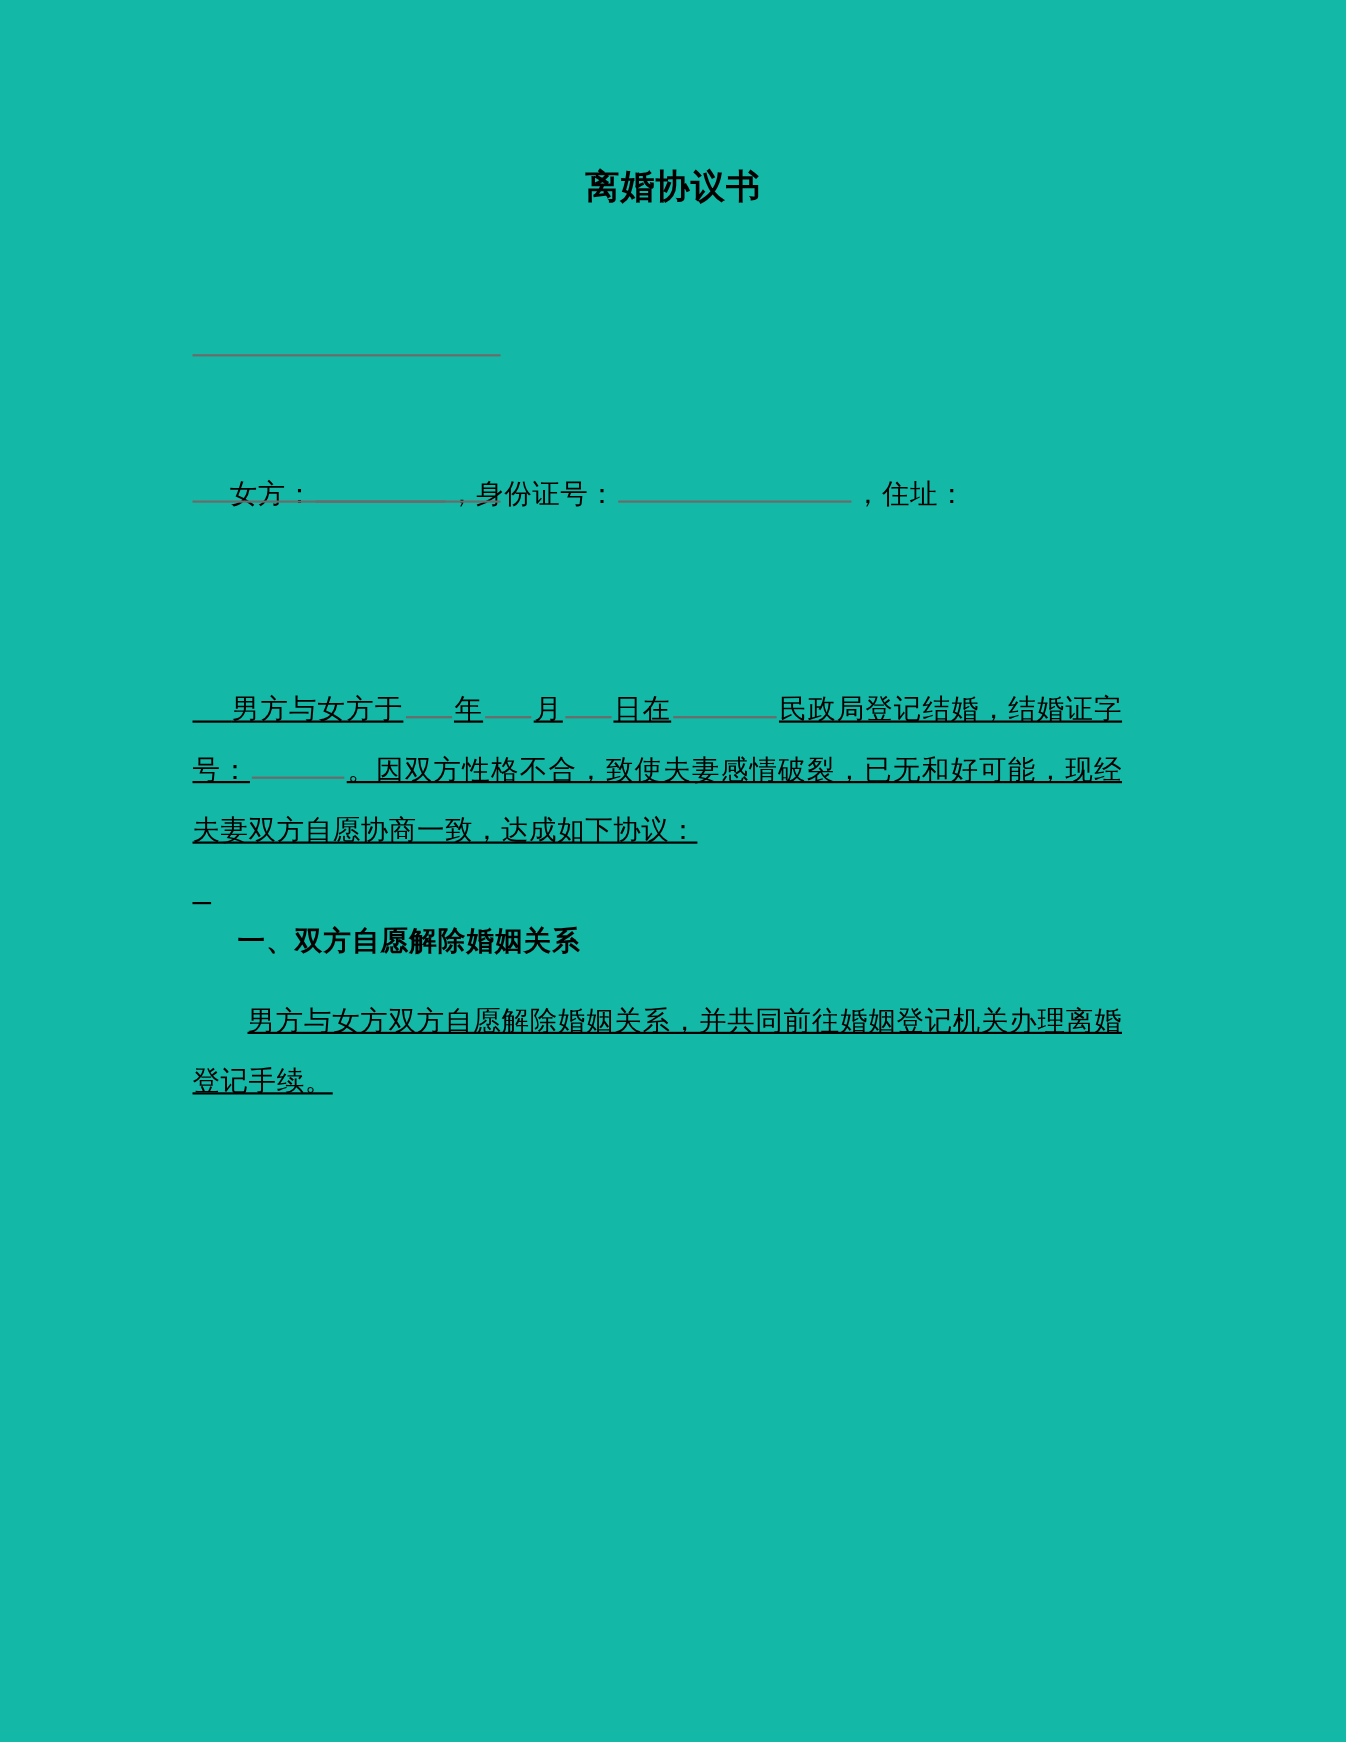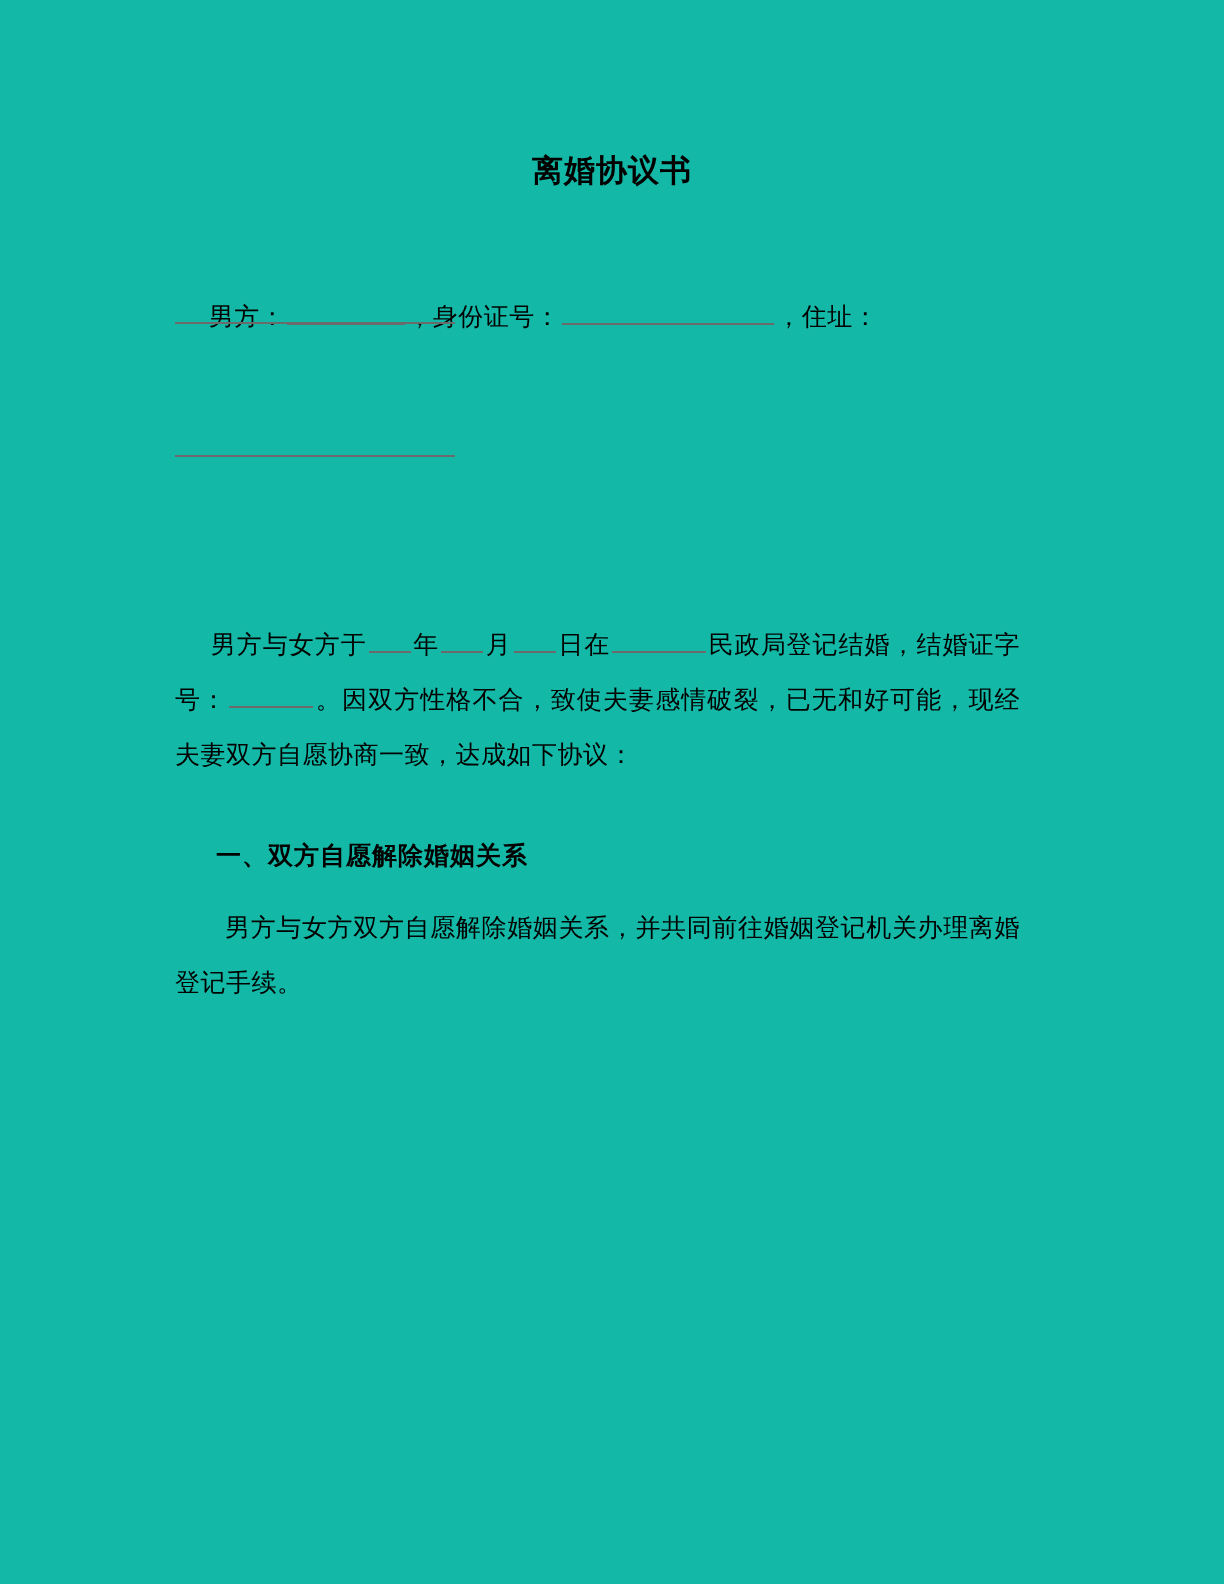--- a/index.html
+++ b/index.html
@@ -43,20 +43,21 @@
     font-size: 25px;
     line-height: 55px;
     letter-spacing: 0.5px;
     text-align: justify;
     text-justify: inter-ideograph;
     white-space: pre-wrap;
     word-break: break-all;
   }
   .indent {
     text-indent: 2em;
+    text-decoration: underline;
   }
   .heading {
     font-size: 25px;
     line-height: 55px;
     font-weight: bold;
     letter-spacing: 1px;
     font-family: "DejaVu Sans", "Liberation Sans", sans-serif;
   }
   .blank {
     display: inline-block;
@@ -90,25 +91,25 @@
   #section-two-h   { top: 1112px; }
   #section-two-p   { top: 1185px; }
 </style>
 </head>
 <body>
 
 <div class="page">
 
   <div class="doc-title">离婚协议书</div>
 
-  <div class="block para" id="party-male">
-    <span>男方：</span><span class="blank b-name"></span><span>，身份证号：</span><span class="blank b-id"></span><span>，住址：</span>
-  </div>
   <div class="addr-line" id="male-addr-rule"></div>
 
+  <div class="block para" id="party-female">
+    <span>女方：</span><span class="blank b-name"></span><span>，身份证号：</span><span class="blank b-id"></span><span>，住址：</span>
+  </div>
   <div class="addr-line" id="female-addr-rule"></div>
 
   <div class="block para indent" id="marriage-para">
     <span>男方与女方于</span><span class="blank b-ymd"></span><span>年</span><span class="blank b-ymd"></span><span>月</span><span class="blank b-ymd"></span><span>日在</span><span class="blank b-org"></span><span>民政局登记结婚，结婚证字号：</span><span class="blank b-cert"></span><span>。因双方性格不合，致使夫妻感情破裂，已无和好可能，现经夫妻双方自愿协商一致，达成如下协议：</span>
   </div>
 
   <div class="block heading" id="section-one-h">一、双方自愿解除婚姻关系</div>
   <div class="block para indent" id="section-one-p">男方与女方双方自愿解除婚姻关系，并共同前往婚姻登记机关办理离婚登记手续。</div>
 
 

